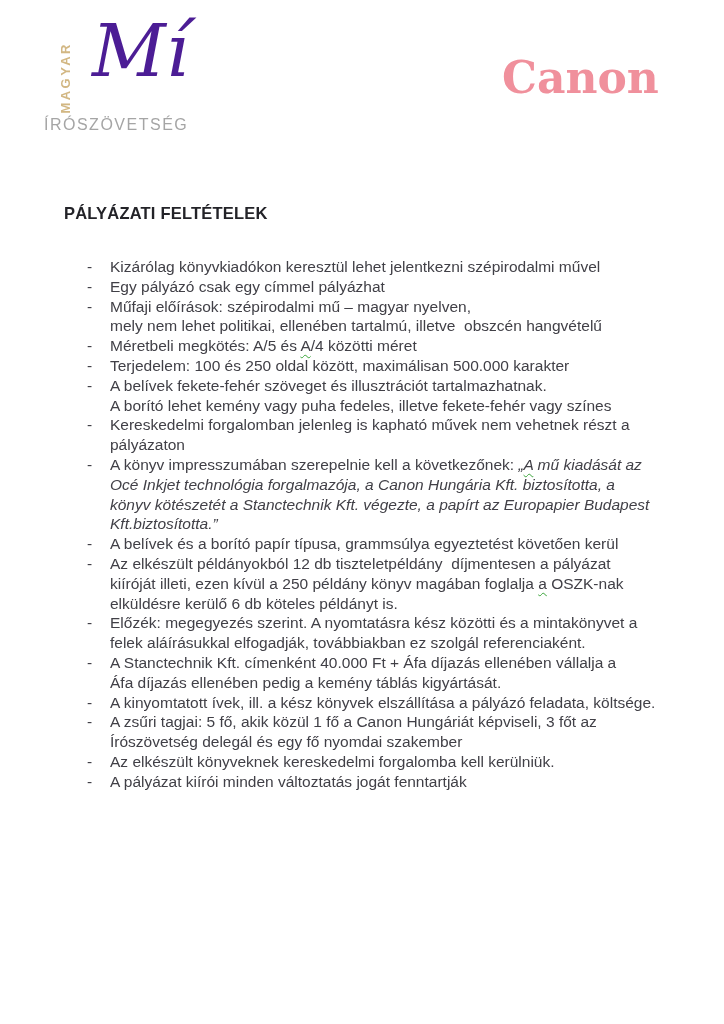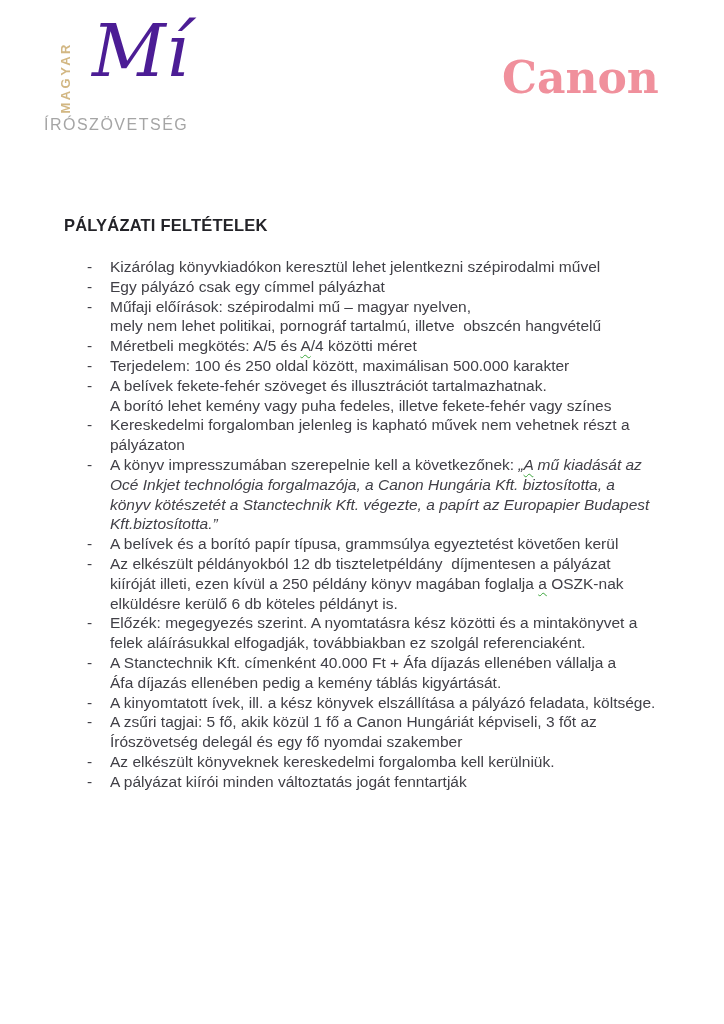--- a/index.html
+++ b/index.html
@@ -55,21 +55,21 @@
     font-weight: bold;
     font-size: 44px;
     line-height: 1;
     color: #f0909c;
     letter-spacing: 0px;
   }
 
   
   .page-title {
     position: absolute;
-    left: 64px; top: 216px;
+    left: 64px; top: 204px;
     margin: 0;
     font-size: 16.5px;
     font-weight: bold;
     letter-spacing: 0.2px;
     color: #232328;
     text-align: center;
   }
 
   
   .list {
@@ -122,21 +122,21 @@
       <li class="item">
         <span class="dash">-</span>
         <div class="content">
           <div class="line"><span>Egy pályázó csak egy címmel pályázhat</span></div>
         </div>
       </li>
       <li class="item">
         <span class="dash">-</span>
         <div class="content">
           <div class="line"><span>Műfaji előírások: szépirodalmi mű – magyar nyelven,</span></div>
-          <div class="line"><span>mely nem lehet politikai, pornográf tartalmú, illetve  obszcén hangvételű</span></div>
+          <div class="line"><span>mely nem lehet politikai, ellenében tartalmú, illetve  obszcén hangvételű</span></div>
         </div>
       </li>
       <li class="item">
         <span class="dash">-</span>
         <div class="content">
           <div class="line"><span>Méretbeli megkötés: A/5 és </span><span class="s">A</span><span>/4 közötti méret</span></div>
         </div>
       </li>
       <li class="item">
         <span class="dash">-</span>

